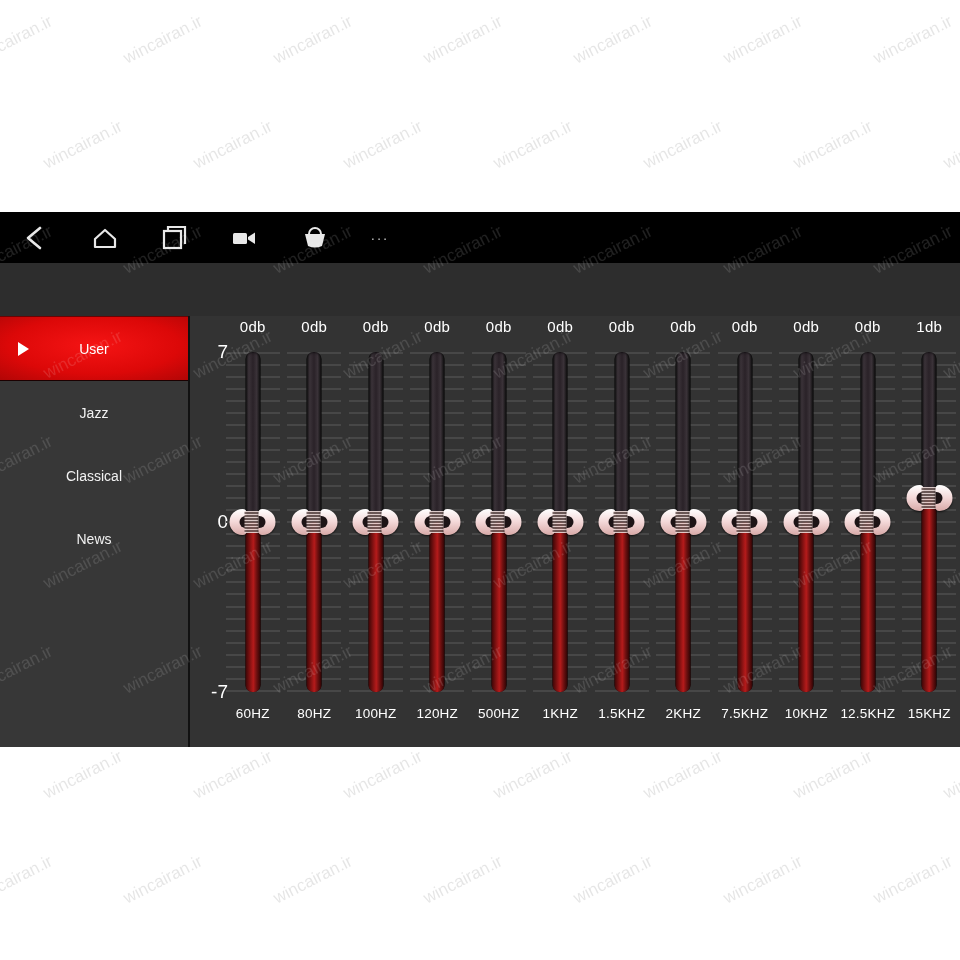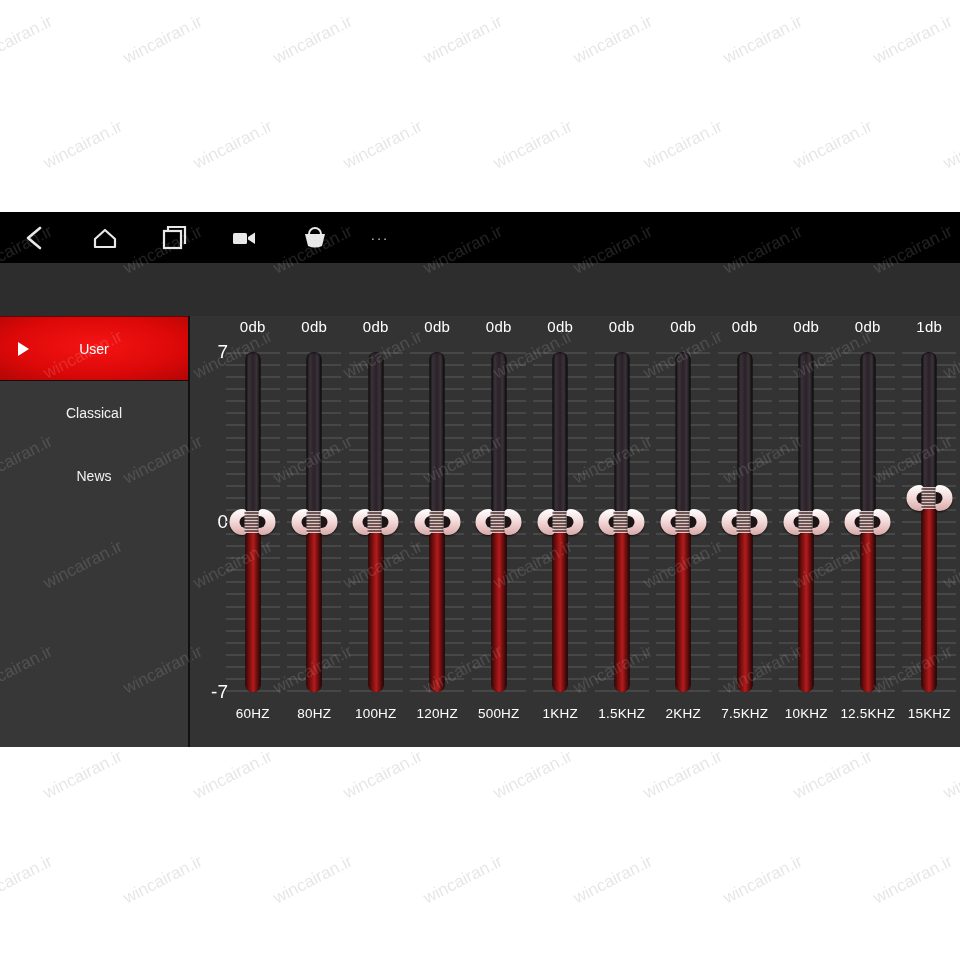--- a/index.html
+++ b/index.html
@@ -281,20 +281,23 @@
 
 
     <div class="content">
 
       <div class="sidebar" id="sidebar">
           <div class="preset selected">
             <span class="marker"></span>
             <span>User</span>
           </div>
           <div class="preset">
+            <span>Jazz</span>
+          </div>
+          <div class="preset">
             <span>Classical</span>
           </div>
           <div class="preset">
             <span>News</span>
           </div>
         </div>
 
       <div class="eqpanel">
         <div class="scale" id="scale">
             <div class="scale-label" style="top: 36px;">7</div>

